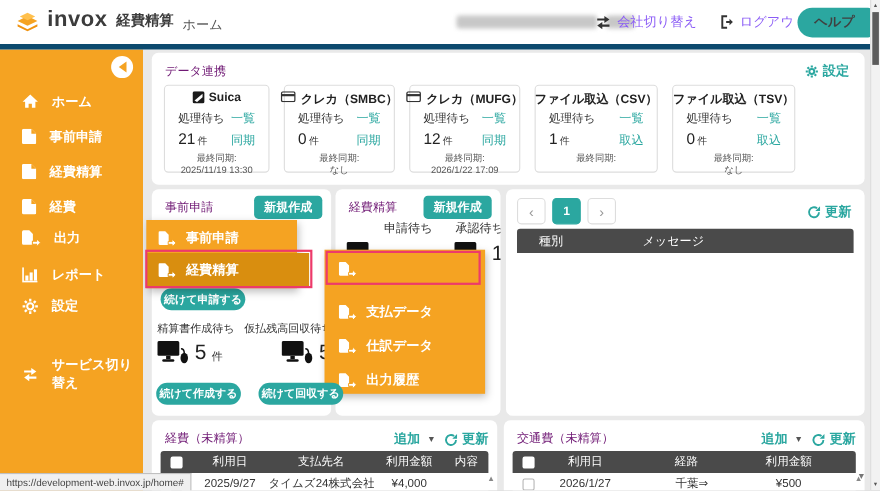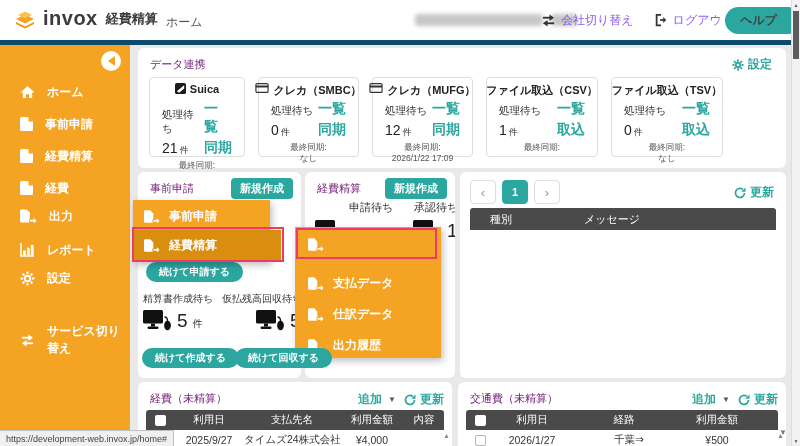--- a/index.html
+++ b/index.html
@@ -33,29 +33,29 @@
   .p-transport{left:458px;top:382px;width:328px;height:80px;}
   .p-title{position:absolute;left:12px;top:9px;font-size:11px;color:#701a75;}
   .teal-link{display:flex;align-items:center;gap:4px;font-size:12px;color:#2BA7A0;font-weight:bold;cursor:pointer;}
   .settings-link{position:absolute;right:14px;top:8px;}
   
   .cards{position:absolute;left:11px;top:29px;display:flex;gap:13px;}
   .card{border:1px solid #ddd;border-radius:4px;height:80px;box-sizing:border-box;padding-top:5px;background:#fff;}
   .cw0{width:96px}.cw1{width:101px}.cw2{width:101px}.cw3{width:112px}.cw4{width:112px}
   .card-title{display:flex;justify-content:center;align-items:flex-start;gap:4px;font-size:11px;font-weight:bold;color:#222;height:14px;white-space:nowrap;}
   .card-line{display:flex;justify-content:space-between;align-items:flex-end;padding:0 12px;font-size:10.5px;margin-top:3px;}
-  .card-link{color:#2BA7A0;font-weight:bold;font-size:14px;cursor:pointer;}
+  .card-link{color:#2BA7A0;font-weight:normal;font-size:11px;cursor:pointer;}
   .card-count{font-size:14px;color:#222;}
   .card-unit{font-size:9px;margin-left:2px;}
   .card-sync{font-size:8.5px;color:#555;text-align:center;margin-top:3px;line-height:1.3;}
   
   .btn-teal{background:#2BA7A0;color:#fff;font-size:11px;font-weight:bold;border-radius:4px;padding:3px 9px;
             display:inline-block;cursor:pointer;white-space:nowrap;}
   .btn-new{position:absolute;top:6px;right:8px;}
-  .btn-pill{border-radius:10px;font-size:10px;padding:3px 13px;}
+  .btn-pill{border-radius:10px;font-size:10px;padding:3px 3px;}
   .btn-continue-apply{position:absolute;left:8px;top:90px;}
   .btn-create{position:absolute;left:4px;top:176px;}
   .btn-collect{position:absolute;left:97px;top:176px;z-index:55;}
   
   .wait-label{position:absolute;font-size:10px;color:#333;white-space:nowrap;}
   .pc-row{position:absolute;display:flex;align-items:flex-end;gap:5px;}
   .big-count{font-size:19px;color:#222;line-height:20px;}
   .count-unit{font-size:10px;color:#333;}
   
   .colb-label{position:absolute;top:28px;font-size:11px;color:#333;white-space:nowrap;}

